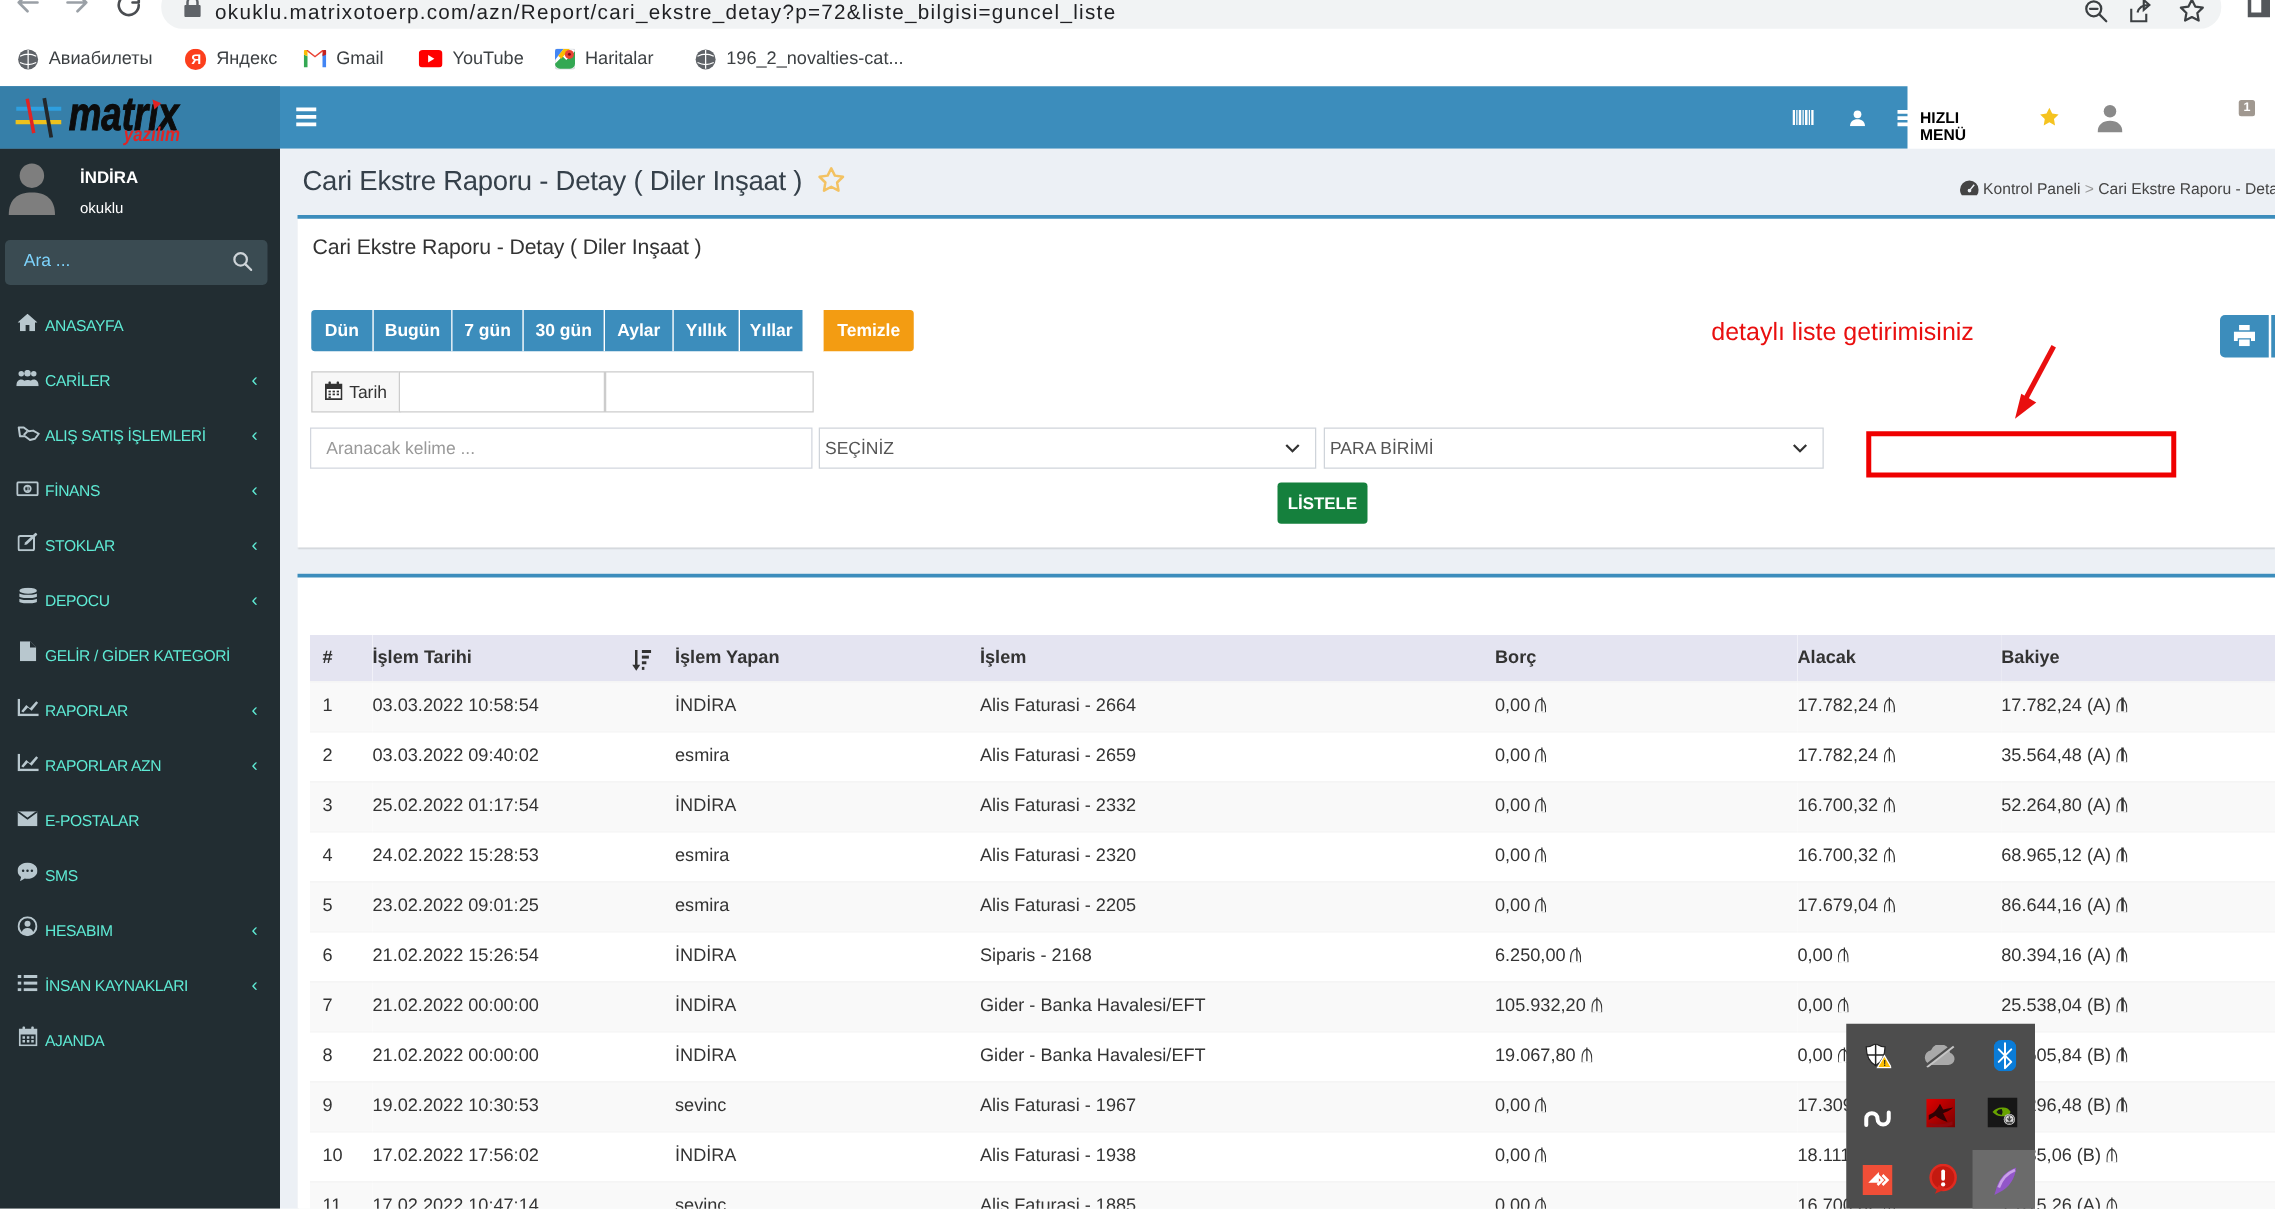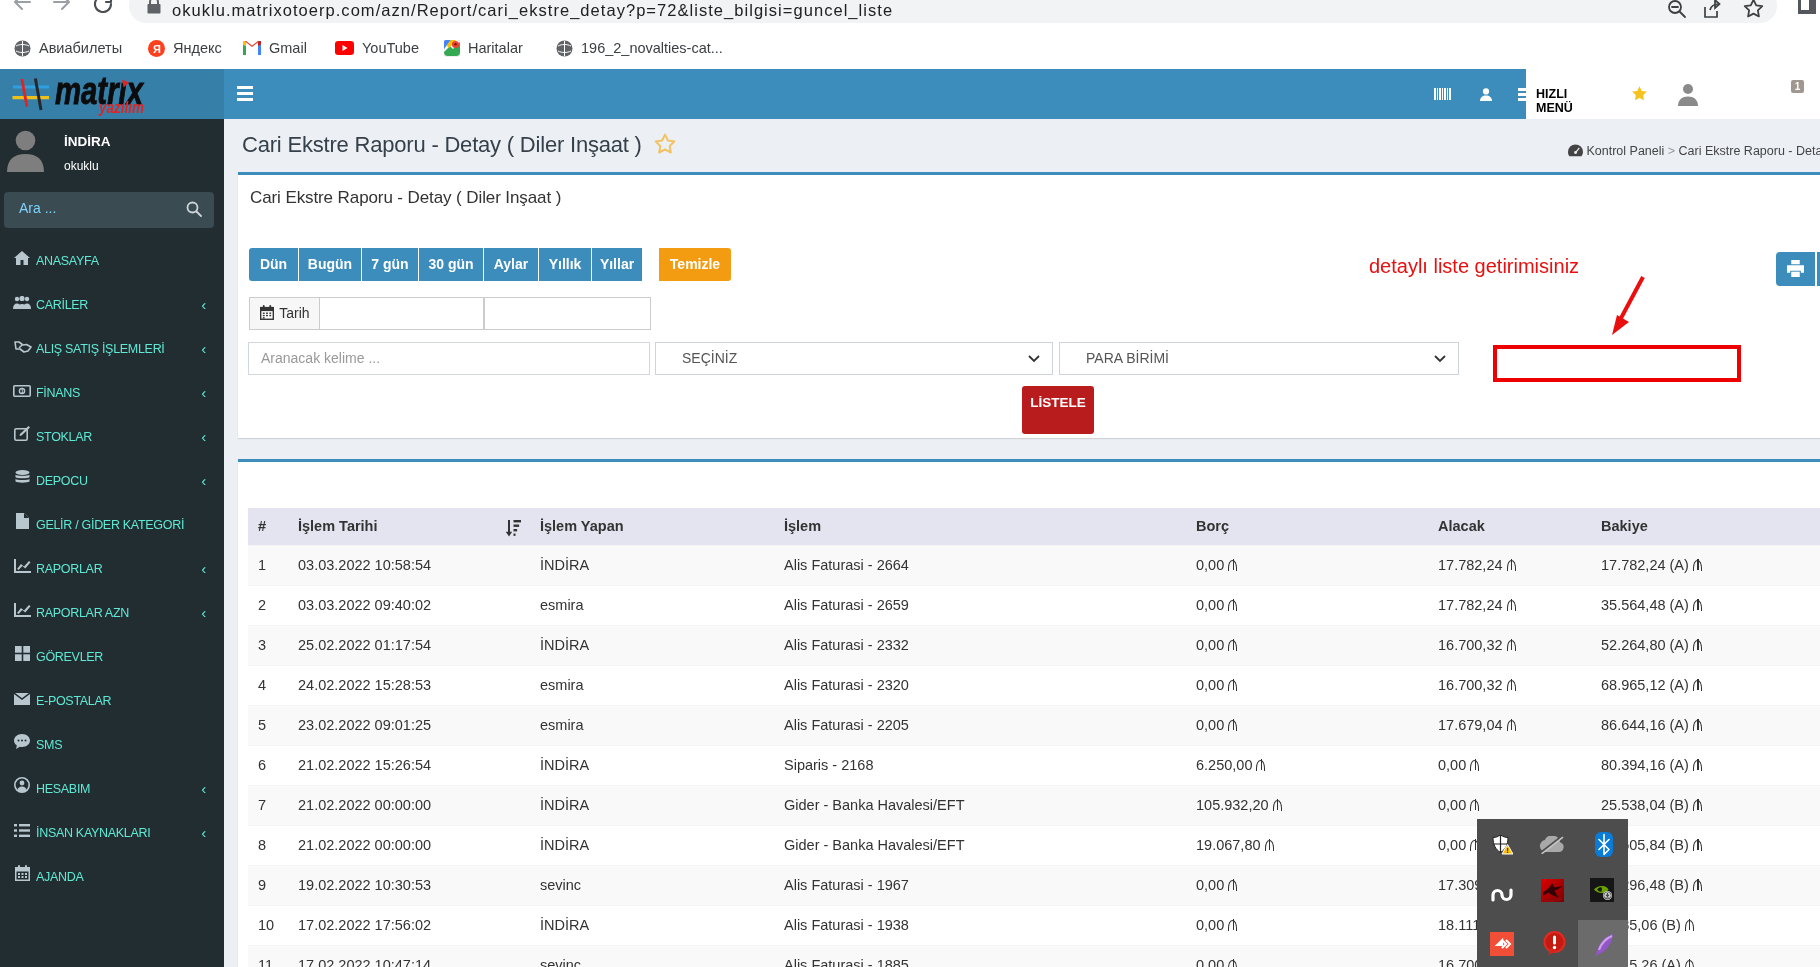--- a/index.html
+++ b/index.html
@@ -31,21 +31,21 @@
 #pgtitle{position:absolute;left:18px;top:13px;font-size:22px;letter-spacing:-.2px;color:#35404a}
 #crumb{position:absolute;left:1344px;top:24px;font-size:12.5px;color:#444;white-space:nowrap;width:264px;overflow:hidden}
 .box{position:absolute;background:#fff;border-top:3px solid #3c8dbc;box-shadow:0 1px 1px rgba(0,0,0,.12)}
 #box1{left:14px;top:53px;width:1582px;height:266px}
 #box2{left:14px;top:340px;width:1582px;height:520px}
 .bxh{position:absolute;left:12px;top:13px;font-size:17px;letter-spacing:-.1px;color:#333}
 
 .fbtn{position:absolute;top:73px;height:33px;background:#3c8dbc;color:#fff;font-size:14px;font-weight:700;text-align:center;line-height:33px;border-left:1px solid #fff}
 
 .inp{position:absolute;background:#fff;border:1px solid #d2d6de;font-size:14px;color:#999;line-height:31px;padding-left:12px}
-.sel{position:absolute;background:#fff;border:1px solid #cfd4da;font-size:14px;color:#555;line-height:31px;padding-left:26px}
+.sel{position:absolute;background:#fff;border:1px solid #cfd4da;font-size:14px;color:#555;line-height:31px;padding-left:4px}
 
 table{border-collapse:collapse;table-layout:fixed;width:1572px;font-size:14.5px;color:#333}
 th{background:#e4e4f1;font-weight:700;text-align:left;height:37px;padding:0;position:relative}
 td{height:40px;padding:0}
 tr.odd td{background:#f9f9f9}
 tr td{border-top:1px solid #f4f4f4}
 .mn{display:inline-block;position:relative;width:10px;height:11px}
 .mn:before{content:"";position:absolute;left:0;top:.5px;width:7px;height:10px;border:1.6px solid #333;border-bottom:none;border-radius:5px 5px 0 0/9px 9px 0 0}
 .mn:after{content:"";position:absolute;left:4.3px;top:0;width:1.3px;height:11px;background:#333}
 
@@ -251,29 +251,20 @@
       </div>
     <div class="mi">
         <span class="ic"><svg width="17" height="14" viewBox="0 0 17 14" fill="#b8c7ce">
             <path d="M0 0h2v12h15v2H0z"></path>
             <path d="M3 10l4-5 3 2.5L15 2l1.5 1.2-5.2 6.3-3-2.5L4.6 11z"></path>
           </svg></span>
         <span class="tx">RAPORLAR AZN</span>
         <span class="ar">‹</span>
       </div>
     <div class="mi">
-        <span class="ic"><svg width="15" height="15" viewBox="0 0 15 15" fill="#b8c7ce">
-            <rect width="6.7" height="6.7"></rect>
-            <rect x="8.3" width="6.7" height="6.7"></rect>
-            <rect y="8.3" width="6.7" height="6.7"></rect>
-            <rect x="8.3" y="8.3" width="6.7" height="6.7"></rect>
-          </svg></span>
-        <span class="tx">GÖREVLER</span>
-      </div>
-    <div class="mi">
         <span class="ic"><svg width="16" height="12" viewBox="0 0 16 12" fill="#b8c7ce">
             <path d="M0 0h16v12H0z"></path>
             <path d="M0 0l8 6 8-6" stroke="#222d32" stroke-width="1.4" fill="none"></path>
           </svg></span>
         <span class="tx">E-POSTALAR</span>
       </div>
     <div class="mi">
         <span class="ic"><svg width="16" height="15" viewBox="0 0 16 15" fill="#b8c7ce">
             <path d="M8 0C3.6 0 0 2.9 0 6.5c0 2 1.1 3.8 2.9 5L2 15l3.8-2.2c.7.15 1.45.2 2.2.2 4.4 0 8-2.9 8-6.5S12.4 0 8 0z"></path>
             <g fill="#222d32">
@@ -363,21 +354,21 @@
     <div style="position:absolute;left:81px;top:122px;width:165px;height:33px;background:#fff;border:1px solid #ccc"></div>
     <div style="position:absolute;left:246px;top:122px;width:167px;height:33px;background:#fff;border:1px solid #ccc"></div>
 
     <div class="inp" style="left:10px;top:167px;width:402px;height:33px">Aranacak kelime ...</div>
     <div class="sel" style="left:417px;top:167px;width:398px;height:33px">SEÇİNİZ<svg style="position:absolute;right:12px;top:12px" width="12" height="8" viewBox="0 0 12 8" fill="none" stroke="#333" stroke-width="1.8">
           <path d="M1 1l5 5 5-5"></path>
         </svg></div>
     <div class="sel" style="left:821px;top:167px;width:400px;height:33px">PARA BİRİMİ<svg style="position:absolute;right:12px;top:12px" width="12" height="8" viewBox="0 0 12 8" fill="none" stroke="#333" stroke-width="1.8">
 <path d="M1 1l5 5 5-5"></path>
         </svg></div>
-    <div style="position:absolute;left:784px;top:211px;width:72px;height:48px;background:#b91c1c;border-radius:3px;color:#fff;font-size:13.5px;font-weight:700;text-align:center;line-height:33px">LİSTELE</div>
+    <div style="position:absolute;left:784px;top:211px;width:72px;height:33px;background:#15803d;border-radius:3px;color:#fff;font-size:13.5px;font-weight:700;text-align:center;line-height:33px">LİSTELE</div>
 
     <div style="position:absolute;left:1131px;top:80px;color:#e90f0f;font-size:20px">detaylı liste getirimisiniz</div>
     <svg style="position:absolute;left:1360px;top:98px" width="50" height="70" viewBox="0 0 50 70">
         <path d="M45 4L22 47" stroke="#e90f0f" stroke-width="4"></path>
         <path d="M14 62l5-20 12 7z" fill="#e90f0f"></path>
       </svg>
     <div style="position:absolute;left:1255px;top:170px;width:248px;height:37px;border:4px solid #ef0000"></div>
 
     <div style="position:absolute;left:1538px;top:77px;width:39px;height:34px;background:#3c8dbc;border-radius:4px 0 0 4px">
         <svg style="position:absolute;left:11px;top:8px" width="17" height="17" viewBox="0 0 16 16" fill="#fff">

